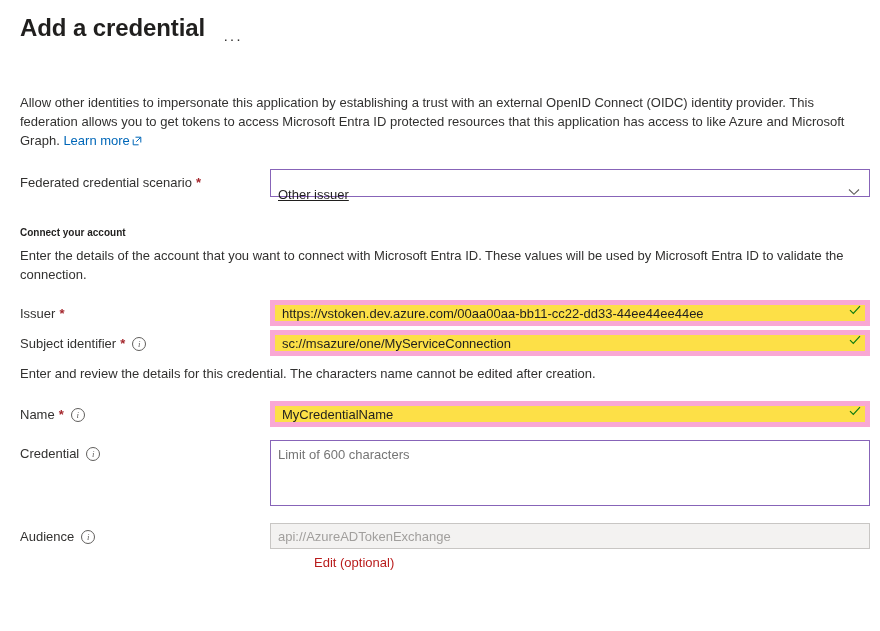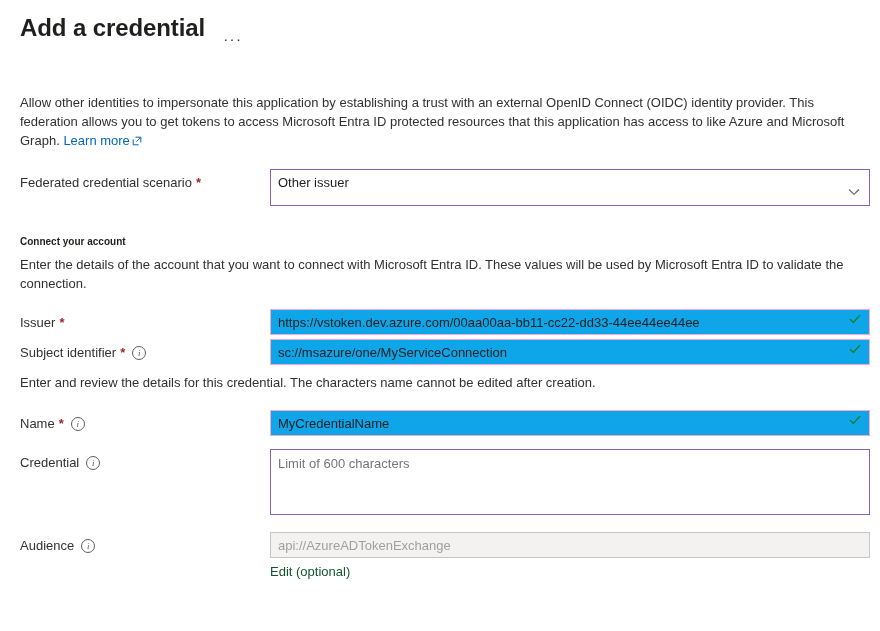--- a/index.html
+++ b/index.html
@@ -106,22 +106,22 @@
   .field {
     flex: 0 0 600px;
     width: 600px;
     position: relative;
   }
   
   .textbox {
     box-sizing: border-box;
     width: 600px;
     height: 26px;
-    border: 1px solid #f9a8d4;
-    background: #0ea5e9;
+    border: 5px solid #f9a8d4;
+    background: #fde047;
     padding: 0 28px 0 7px;
     font-family: "Liberation Sans", sans-serif;
     font-size: 13px;
     color: #201f1e;
     line-height: 24px;
     outline: none;
   }
   .textbox.placeholder-only {
     color: #a19f9d;
     border: 1px solid #c8c6c4;
@@ -131,30 +131,31 @@
     position: absolute;
     right: 9px;
     top: 4px;
     width: 12px;
     height: 12px;
     pointer-events: none;
   }
   .select {
     box-sizing: border-box;
     width: 600px;
-    height: 37px;
+    height: 28px;
     border: 1px solid #8a3ffc;
     border-color: #8764b8;
     background: #ffffff;
-    padding: 0 30px 0 7px;
+    padding: 12px 30px 0 7px;
     font-size: 13px;
     color: #201f1e;
     line-height: 26px;
     position: relative;
     cursor: pointer;
+    text-decoration: underline;
   }
   .chevron {
     position: absolute;
     right: 9px;
     top: 9px;
     pointer-events: none;
   }
   .textarea {
     box-sizing: border-box;
     width: 600px;
@@ -179,22 +180,23 @@
   .section-desc {
     margin-top: 8px;
     width: 828px;
     font-size: 13px;
     line-height: 19px;
     color: #323130;
   }
   .edit-optional {
     margin-top: 6px;
     font-size: 13px;
-    color: #14532d;
-    cursor: pointer;
+    color: #b91c1c;
+    cursor: pointer;
+    margin-left: 44px;
   }
 </style>
 </head>
 <body>
 
 <div class="page">
 
   <div class="header">
     <div class="page-title">Add a credential</div>
     <div class="ellipsis-btn">···</div>

